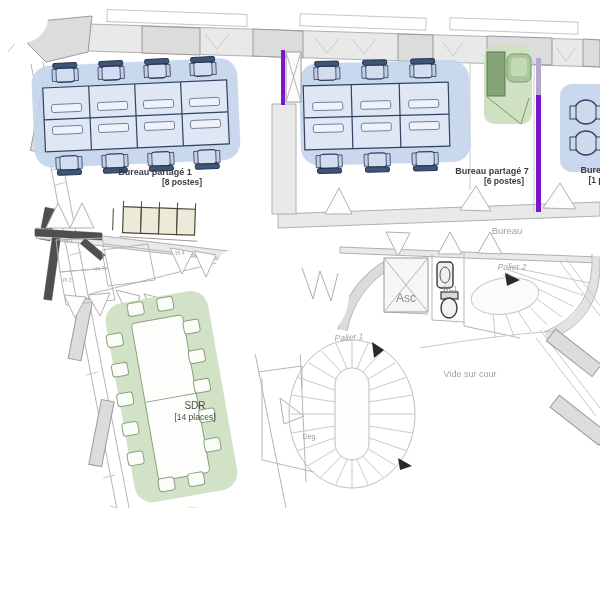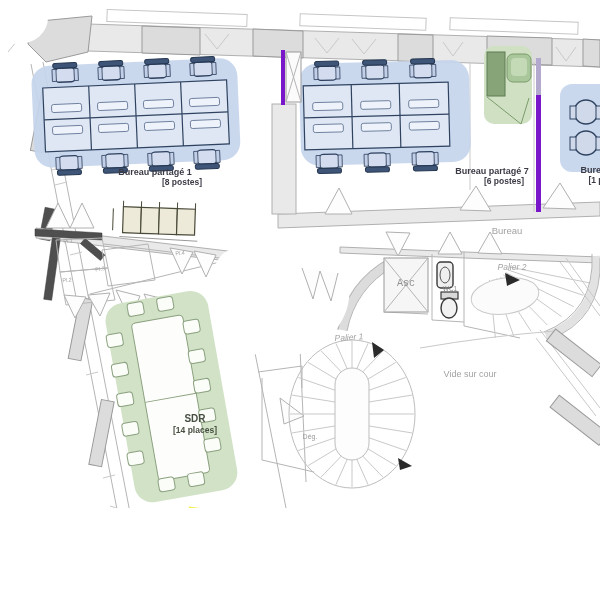--- a/index.html
+++ b/index.html
@@ -1,21 +1,21 @@
 <!DOCTYPE html>
 <html><head>
 <meta charset="utf-8">
 <style>
   html,body{margin:0;padding:0;}
   body{width:600px;height:600px;background:#fff;font-family:"Liberation Sans",sans-serif;}
   #plan{position:relative;width:600px;height:508px;overflow:hidden;background:#fff;}
   #plan svg{position:absolute;left:0;top:0;}
   .lbl{position:absolute;transform:translate(-50%,-50%);white-space:nowrap;z-index:5;line-height:1.15;text-align:center;}
   .dark{color:#3b3b46;font-weight:bold;}
-  .greenlbl{color:#474f42;font-weight:bold;margin-top:13px;}
+  .greenlbl{color:#474f42;font-weight:normal;}
   .grey{color:#a2a2a2;}
   .ital{font-style:italic;}
   .seat{fill:#d3ddef;stroke:#2c3e5c;stroke-width:1.3;}
   .back{fill:#3f5578;stroke:#243650;stroke-width:1;}
   .arm{fill:#c2cfe6;stroke:#2c3e5c;stroke-width:0.8;}
   .dsk{fill:#eef2fa;stroke:#53688a;stroke-width:0.8;}
   .tread{stroke:#c9c9c9;stroke-width:1;}
   .thin{stroke:#b5b5b5;stroke-width:1;fill:none;}
   .ltthin{stroke:#c9c9c9;stroke-width:1;fill:none;}
   .wall{fill:#e9e9e9;stroke:#b0b0b0;stroke-width:1;}
@@ -379,21 +379,21 @@
 
 <div class="lbl dark" style="left:596px;top:170px;font-size:9px;">Bureau</div>
 <div class="lbl dark" style="left:596px;top:181px;font-size:8.5px;">[1 p</div>
 
 <div class="lbl greenlbl" style="left:195px;top:406px;font-size:10px;">SDR</div>
 <div class="lbl greenlbl" style="left:195px;top:418px;font-size:8.5px;">[14 places]</div>
 
 <div class="lbl grey" style="left:507px;top:231px;font-size:9.5px;">Bureau</div>
 <div class="lbl grey ital" style="left:349px;top:338px;font-size:8.5px;transform:translate(-50%,-50%) rotate(-4deg);">Palier 1</div>
 <div class="lbl grey ital" style="left:512px;top:268px;font-size:8.5px;">Palier 2</div>
-<div class="lbl grey" style="left:406px;top:284px;font-size:10px;color:#8f8f8f;font-family:Liberation Mono, monospace;">Asc</div>
+<div class="lbl grey" style="left:406px;top:299px;font-size:12px;color:#8f8f8f;">Asc</div>
 <div class="lbl grey" style="left:450px;top:289px;font-size:6.5px;color:#8a8a8a;">WC1</div>
 <div class="lbl grey" style="left:470px;top:374px;font-size:9px;">Vide sur cour</div>
 <div class="lbl grey" style="left:310px;top:437px;font-size:7px;color:#9a9a9a;">Dég.</div>
 
 <div class="lbl grey" style="left:68px;top:241px;font-size:5.5px;transform:translate(-50%,-50%) rotate(-4deg);">Pl.1</div>
 <div class="lbl grey" style="left:67px;top:280px;font-size:5.5px;transform:translate(-50%,-50%) rotate(-4deg);">Pl.2</div>
 <div class="lbl grey" style="left:100px;top:269px;font-size:5.5px;transform:translate(-50%,-50%) rotate(-8deg);">Pl.3</div>
 <div class="lbl grey" style="left:180px;top:253px;font-size:5.5px;transform:translate(-50%,-50%) rotate(-4deg);">Pl.4</div>
 </div>
 

